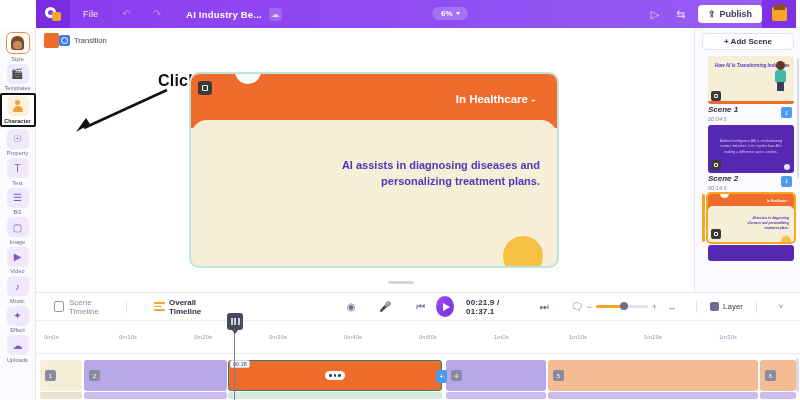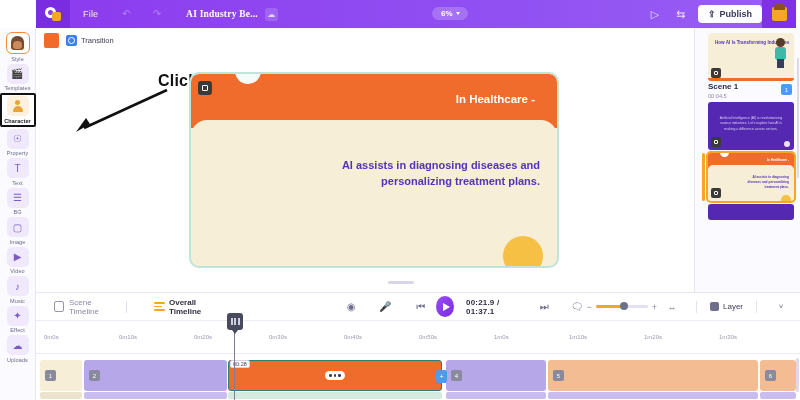--- a/index.html
+++ b/index.html
@@ -31,21 +31,21 @@
   }
   .logo-mark .c2 {
     position: absolute; left: 7px; top: 5px; width: 9px; height: 9px;
     border-radius: 2px; background: #f5a623;
   }
   .menu-item {
     color: #f3e9ff; font-size: 9px; padding: 0 13px; letter-spacing: .2px;
     line-height: 28px; cursor: pointer;
   }
   .tb-icon-faded { opacity: .35; color: #fff; font-size: 10px; padding: 0 11px; line-height: 28px; }
-  .doc-title { color: #ffffff; font-size: 9.5px; font-weight: bold; margin-left: 14px; letter-spacing: .2px; font-family: Liberation Serif, serif; }
+  .doc-title { color: #ffffff; font-size: 9.5px; font-weight: bold; margin-left: 14px; letter-spacing: .2px; }
   .doc-cloud {
     margin-left: 7px; width: 13px; height: 13px; border-radius: 3px;
     background: rgba(255,255,255,.16); display:flex; align-items:center; justify-content:center;
     font-size: 8px; color: #e3d4ff;
   }
   .zoom-pill {
     position: absolute; left: 396px; top: 7px;
     background: rgba(255,255,255,.2); border-radius: 9px;
     padding: 2px 8px 2px 9px; color: #fff; font-size: 8px; font-weight: bold;
     display: flex; align-items: center; gap: 3px;
@@ -91,21 +91,21 @@
   .sb-person:after{content:"";position:absolute;left:0;top:6px;width:10px;height:6px;border-radius:5px 5px 1px 1px;background:#e8a33d;}
   .sb-expand {
     position:absolute; left:36px; top:200px; width:9px; height:22px;
     background:#fbfaff; border:1px solid #e9e6f2; border-left:none;
     border-radius:0 4px 4px 0; display:flex; align-items:center; justify-content:center;
     font-size:7px; color:#9a93b5;
   }
 
   
   .stage { position: absolute; left: 36px; top: 28px; width: 658px; height: 264px; background: #ffffff; }
-  .transition-bar { position:absolute; left:8px; top:5px; display:flex; align-items:center; gap:7px; }
+  .transition-bar { position:absolute; left:8px; top:5px; display:flex; align-items:center; }
   .trans-swatch { width: 15px; height: 15px; background: #ef6c2c; border-radius: 2px; }
   .trans-chip { display:flex; align-items:center; gap:4px; }
   .trans-ico { width:11px; height:11px; border-radius:2px; background:#3d7fe8; display:flex;align-items:center;justify-content:center; }
   .trans-ico:after{content:"";width:5px;height:5px;border-radius:50%;border:1.3px solid #fff;}
   .trans-label { font-size: 7.5px; color: #3c3c52; }
 
   .annotation {
     position: absolute; left: 122px; top: 44px;
     font-size: 16px; font-weight: bold; color: #111; letter-spacing: .2px;
     font-family: "Liberation Sans", sans-serif;
@@ -143,21 +143,21 @@
   
   .scenes {
     position: absolute; left: 694px; top: 28px; width: 106px; height: 264px;
     background: #fbfaff; border-left: 1px solid #e9e6f2; padding: 5px 7px 0 7px; overflow: hidden;
   }
   .add-scene {
     width: 92px; height: 17px; background: #fff; border: 1px solid #e4e0ef; border-radius: 4px;
     display:flex; align-items:center; justify-content:center;
     font-size: 8px; font-weight: bold; color: #2f2f46; margin-bottom: 6px;
   }
-  .scene-card { position: relative; margin-bottom: 3px; }
+  .scene-card { position: relative; margin-bottom: 3px; font-style: italic; }
   .scene-thumb {
     width: 86px; height: 48px; border-radius: 3px; position: relative; overflow: hidden;
     margin-left: 6px;
   }
   .scene-card.active .scene-thumb { outline: 2px solid #f5a623; margin-left:6px; }
   .scene-card.active:before {
     content:""; position:absolute; left:0; top:0; width:3px; height:48px; background:#f5a623; border-radius:2px;
   }
   .th1 { background:#f7eed8; }
   .th1 .t1txt { position:absolute; left:7px; top:7px; font-size:4.6px; font-weight:bold; color:#5533b8; line-height:1.5; text-align:left; }
@@ -388,20 +388,21 @@
           <i></i>
         </div>
       <div class="slide-title">In Healthcare -</div>
       <div class="slide-body">AI assists in diagnosing diseases and personalizing treatment plans.</div>
       <div class="slide-dot"></div>
     </div>
     <div class="stage-handle"></div>
   </div>
 
   <div class="scenes">
+    <div class="add-scene">+ Add Scene</div>
 
     <div class="scene-card">
       <div class="scene-thumb th1">
         <div class="t1txt">How AI Is Transforming Industries</div>
         <div class="person">
             <span class="h"></span>
             <span class="b"></span>
             <span class="l"></span>
           </div>
         <div class="bar"></div>
@@ -419,20 +420,27 @@
     </div>
 
     <div class="scene-card">
       <div class="scene-thumb th2">
         <div class="t2txt">Artificial Intelligence (AI) is revolutionizing various industries. Let's explore how AI is making a difference across sectors.</div>
         <div class="dot"></div>
         <div class="th-badge">
             <i></i>
           </div>
       </div>
+      <div class="scene-meta">
+        <div>
+          <div class="scene-name">Scene 2</div>
+          <div class="scene-time">00:14.5</div>
+        </div>
+        <div class="scene-num">1</div>
+      </div>
     </div>
 
     <div class="scene-card active">
       <div class="scene-thumb th3">
         <div class="top">
             <span class="nn"></span>
           </div>
         <div class="h3t">In Healthcare -</div>
         <div class="h3b">AI assists in diagnosing diseases and personalizing treatment plans.</div>
         <div class="dd"></div>

